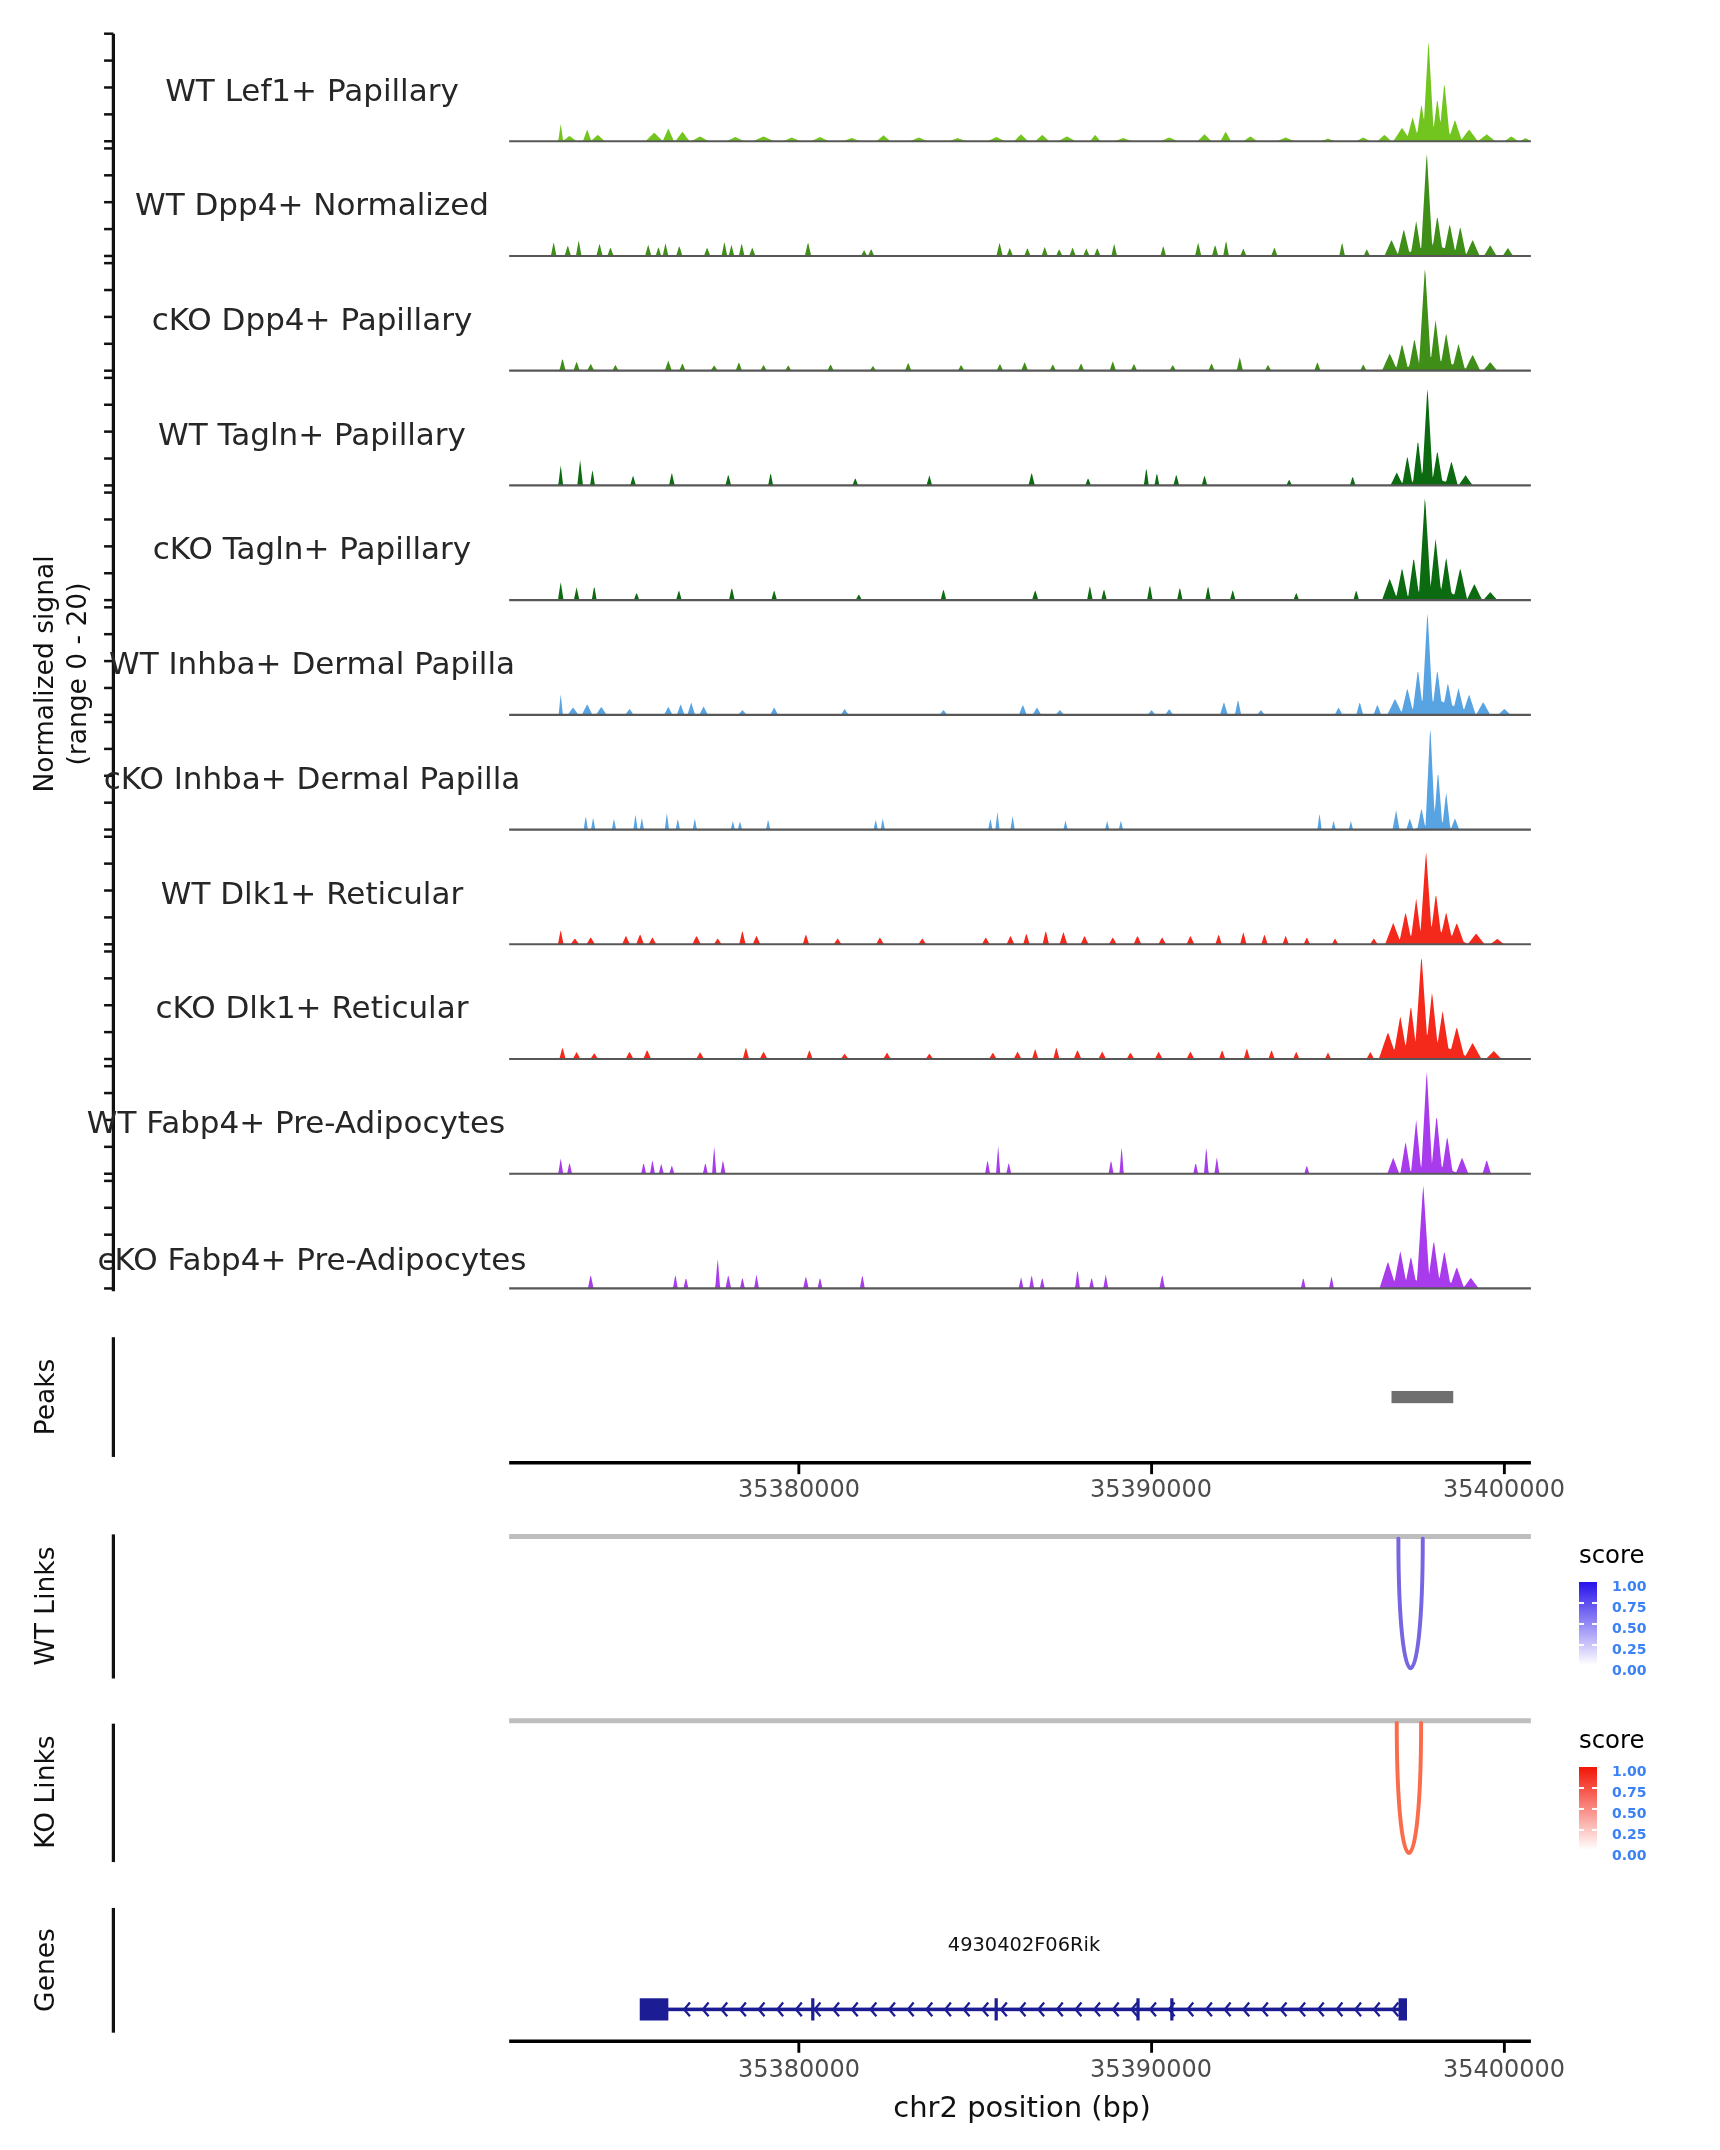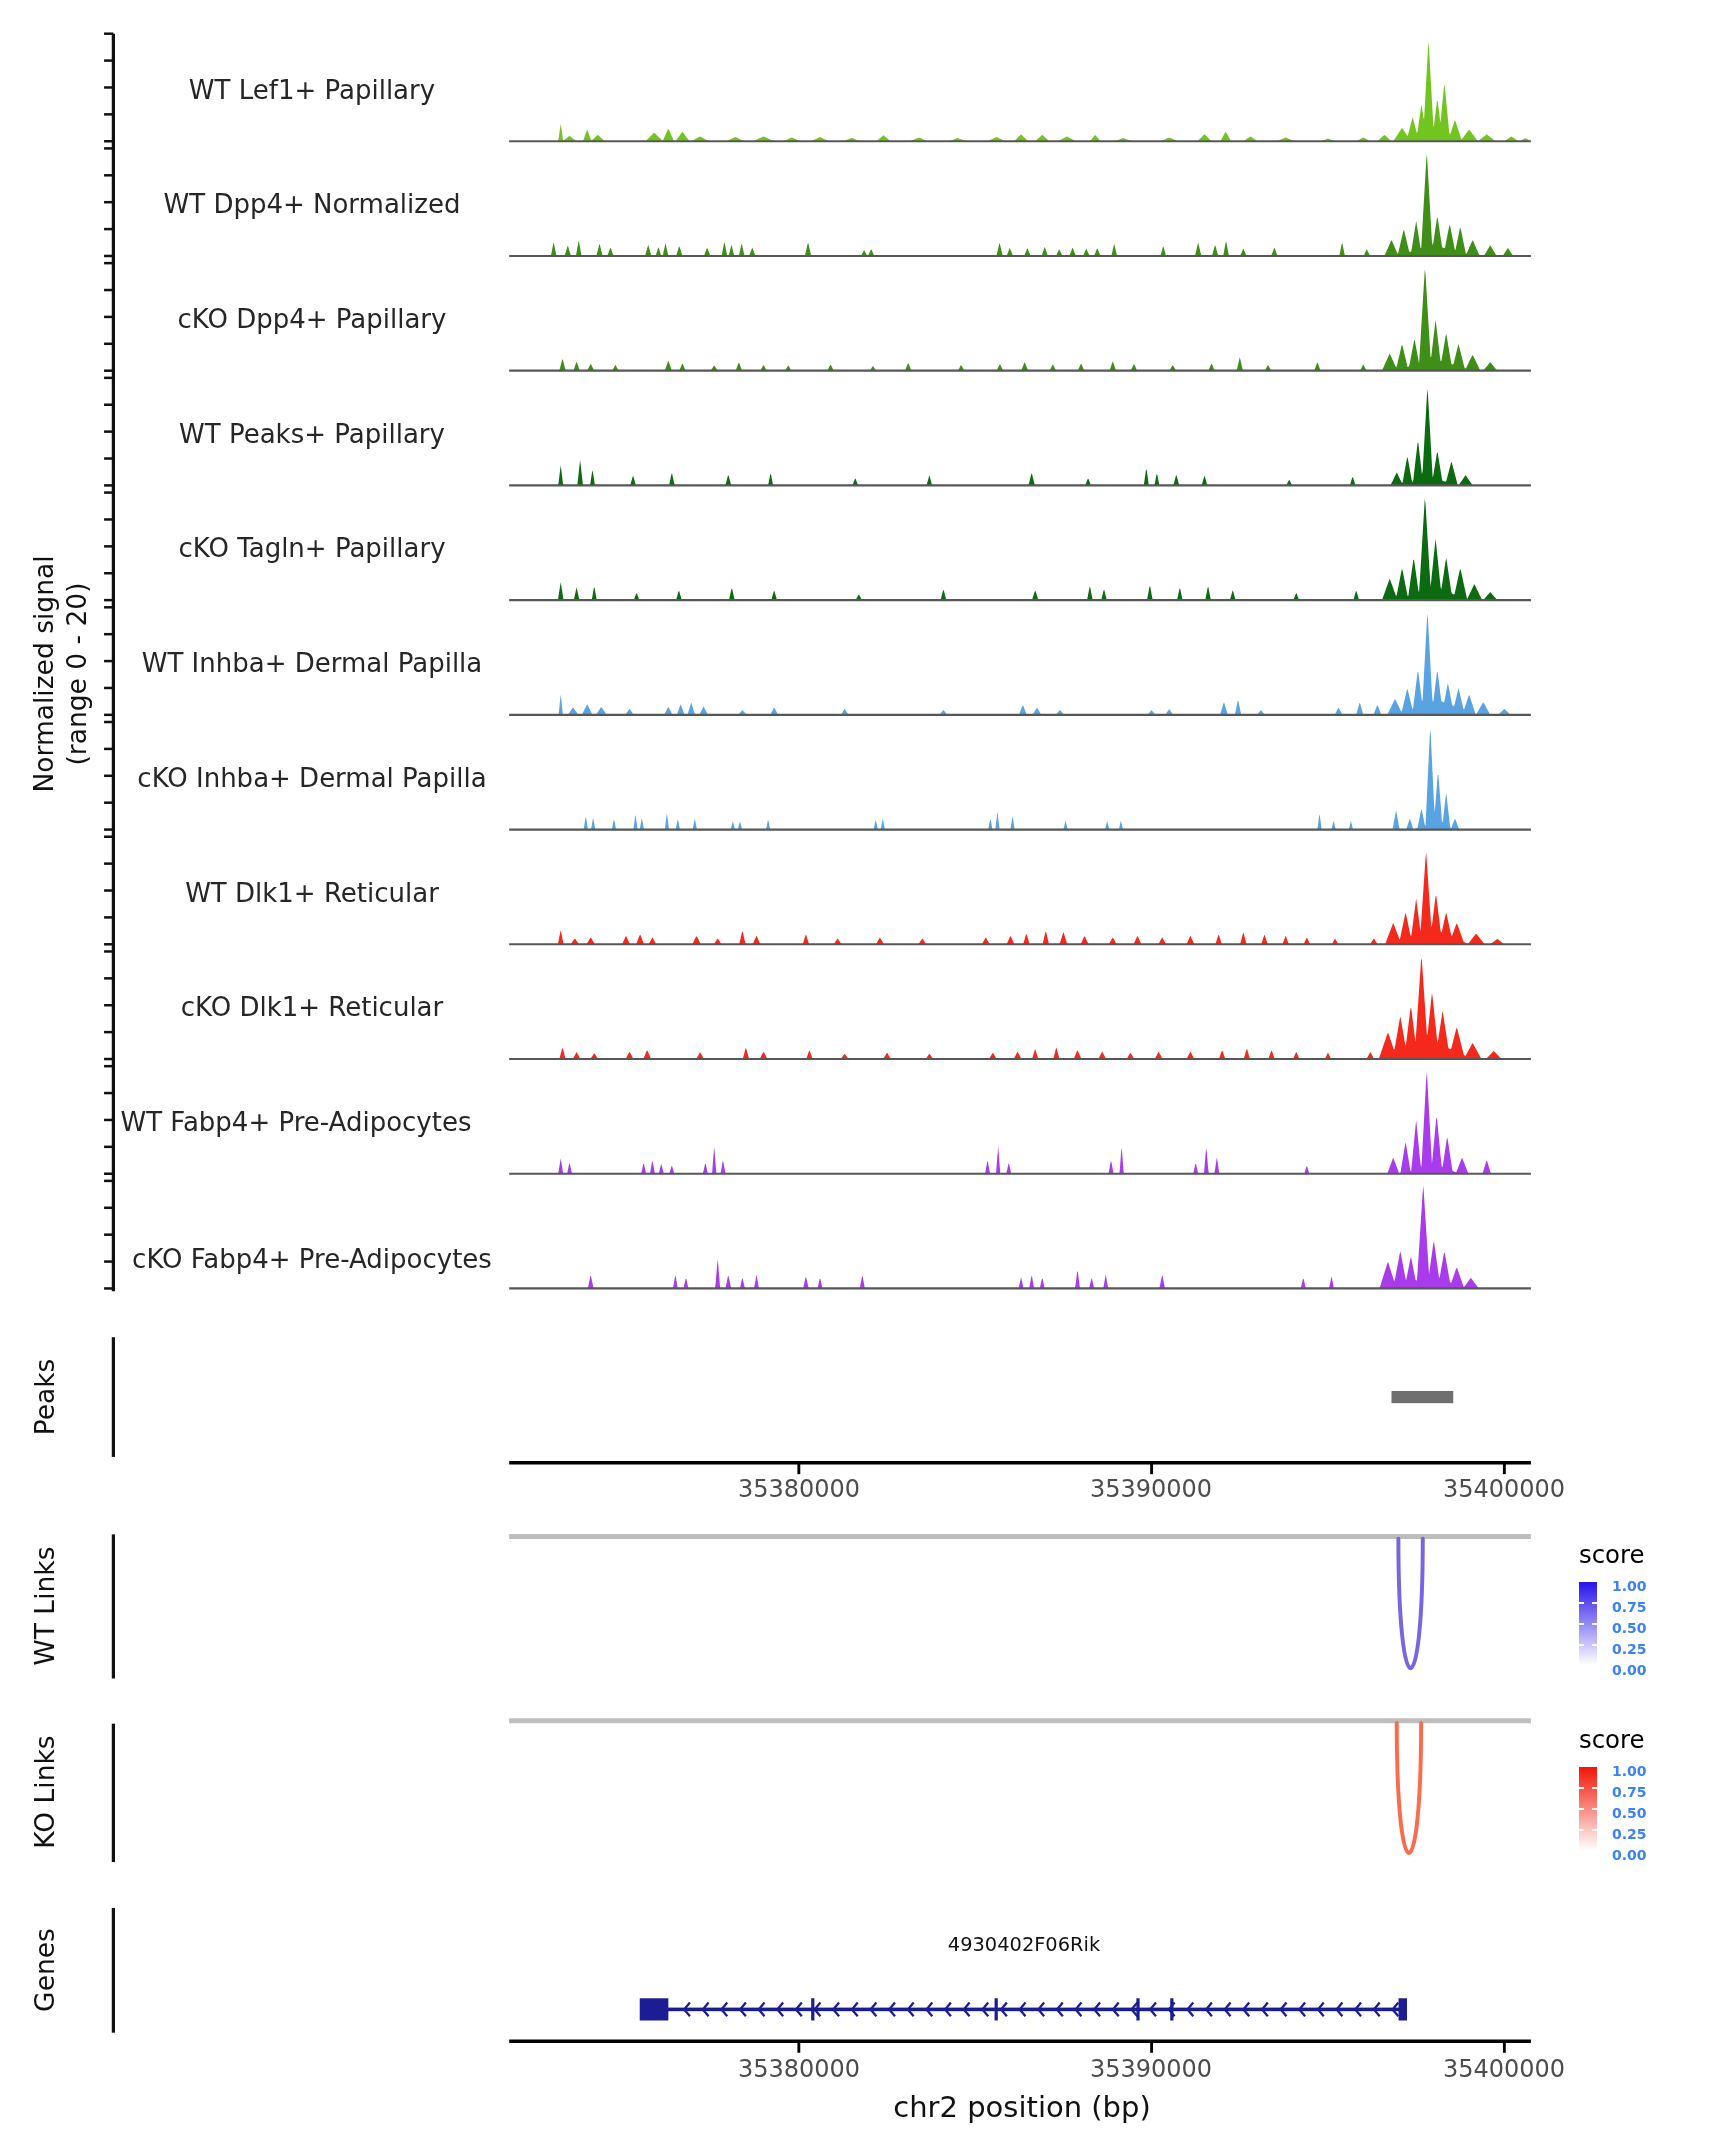--- a/index.html
+++ b/index.html
@@ -1,20 +1,20 @@
 <!DOCTYPE html>
 <html style="font-size:11.5px"><head>
 <meta charset="utf-8">
 <style>
   html,body{margin:0;padding:0;background:#ffffff;}
   #fig{position:relative;width:1721px;height:2151px;background:#fff;overflow:hidden;
        font-family:"DejaVu Sans","Liberation Sans",sans-serif;}
   #plot-svg{position:absolute;left:0;top:0;}
   .lbl{position:absolute;color:#262626;white-space:nowrap;}
-  .track-lbl{font-size:26px;transform:translate(-50%,-50%);}
+  .track-lbl{font-size:31px;transform:translate(-50%,-50%);}
   .vlabel{position:absolute;font-size:26.5px;color:#111;white-space:nowrap;
           transform:translate(-50%,-50%) rotate(-90deg);}
   .ticklbl{position:absolute;font-size:24px;color:#4d4d4d;transform:translateX(-50%);white-space:nowrap;}
   .xaxis-title{position:absolute;font-size:29px;color:#111;transform:translateX(-50%);white-space:nowrap;}
   .gene-name{position:absolute;font-size:19.4px;color:#111;transform:translateX(-50%);white-space:nowrap;}
   .legend-title{position:absolute;font-size:24.4px;color:#000;white-space:nowrap;}
   .legend-tick{position:absolute;font-size:14px;color:#3b82f6;white-space:nowrap;line-height:21px;font-weight:bold;}
   .grad-bar{position:absolute;width:18px;height:83px;}
   .grad-dash{position:absolute;width:5px;height:2.2px;background:rgba(255,255,255,.95);}
 </style>
@@ -171,21 +171,21 @@
 
   <div class="vlabel" style="left:44px;top:1397px;">Peaks</div>
   <div class="vlabel" style="left:44px;top:1606px;">WT Links</div>
   <div class="vlabel" style="left:44px;top:1792px;">KO Links</div>
   <div class="vlabel" style="left:44px;top:1970px;">Genes</div>
 
   <div id="track-labels">
       <div class="lbl track-lbl" style="left: 312px; top: 90px;">WT Lef1+ Papillary</div>
       <div class="lbl track-lbl" style="left: 312px; top: 204px;">WT Dpp4+ Normalized</div>
       <div class="lbl track-lbl" style="left: 312px; top: 319px;">cKO Dpp4+ Papillary</div>
-      <div class="lbl track-lbl" style="left: 312px; top: 434px;">WT Peaks+ Papillary</div>
+      <div class="lbl track-lbl" style="left: 312px; top: 434px;">WT Tagln+ Papillary</div>
       <div class="lbl track-lbl" style="left: 312px; top: 548px;">cKO Tagln+ Papillary</div>
       <div class="lbl track-lbl" style="left: 312px; top: 663px;">WT Inhba+ Dermal Papilla</div>
       <div class="lbl track-lbl" style="left: 312px; top: 778px;">cKO Inhba+ Dermal Papilla</div>
       <div class="lbl track-lbl" style="left: 312px; top: 893px;">WT Dlk1+ Reticular</div>
       <div class="lbl track-lbl" style="left: 312px; top: 1007px; text-align: right;">cKO Dlk1+ Reticular</div>
       <div class="lbl track-lbl" style="left: 296px; top: 1122px;">WT Fabp4+ Pre-Adipocytes</div>
       <div class="lbl track-lbl" style="left: 312px; top: 1259px;">cKO Fabp4+ Pre-Adipocytes</div>
     </div>
 
   <div class="ticklbl" style="left:799px;top:1475px;">35380000</div>

